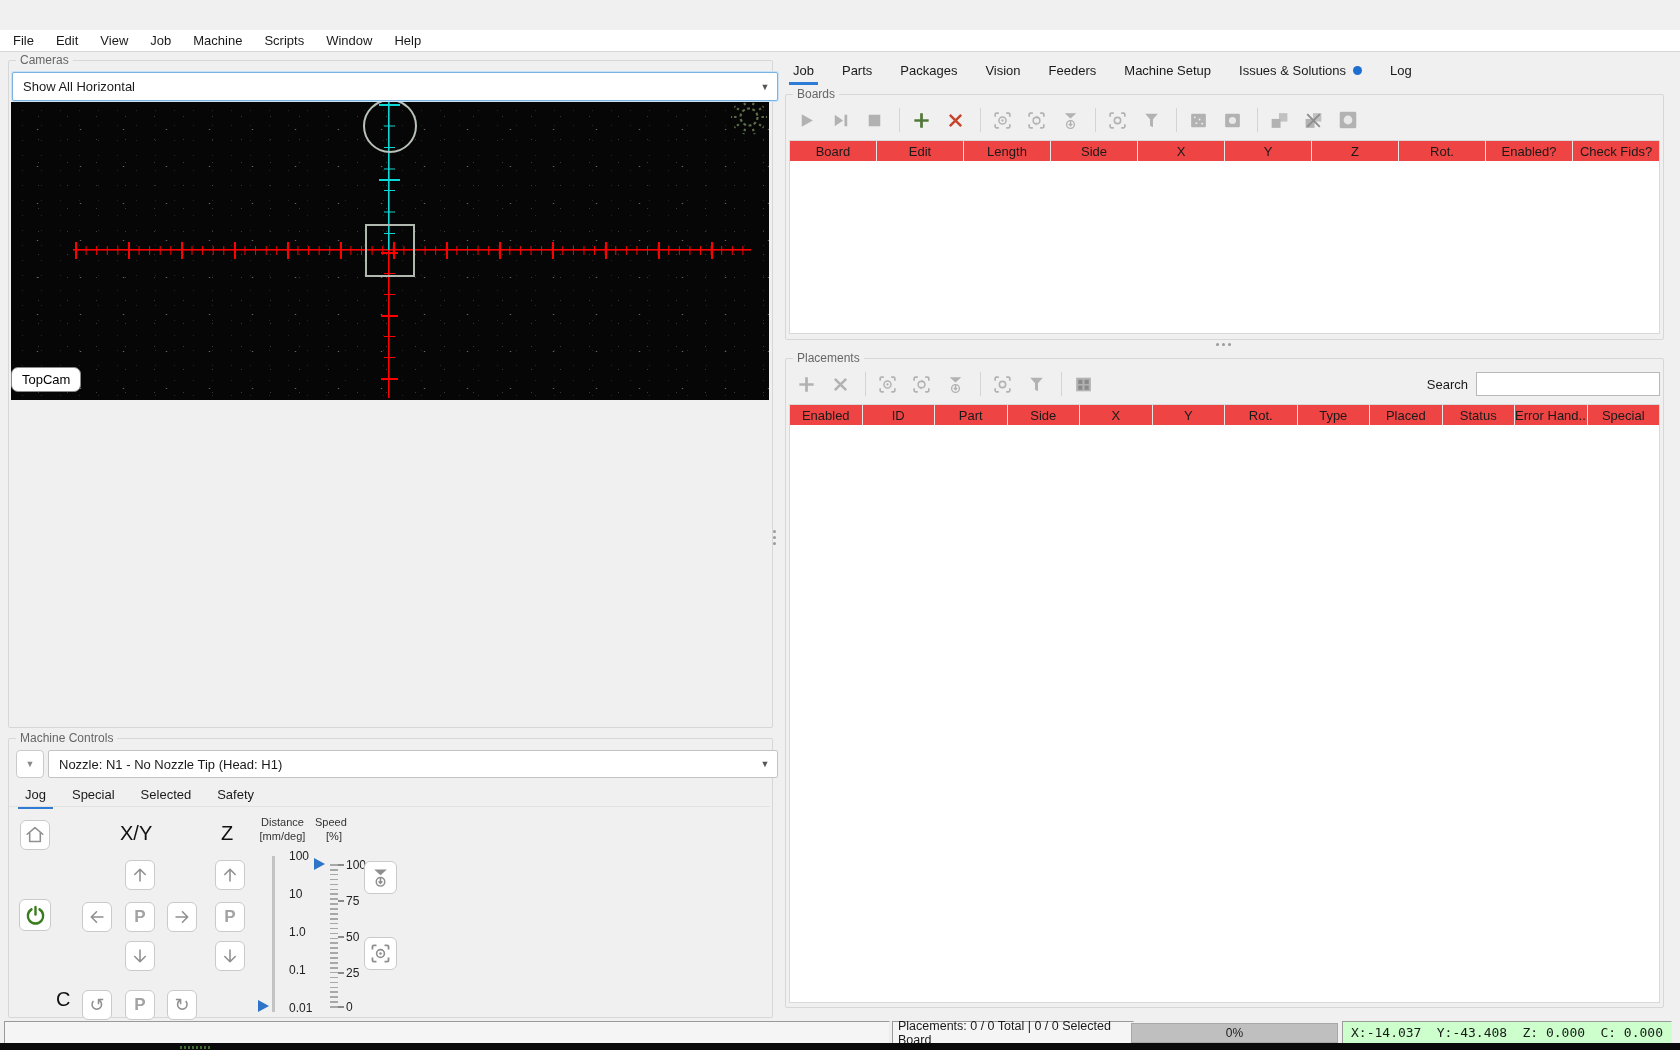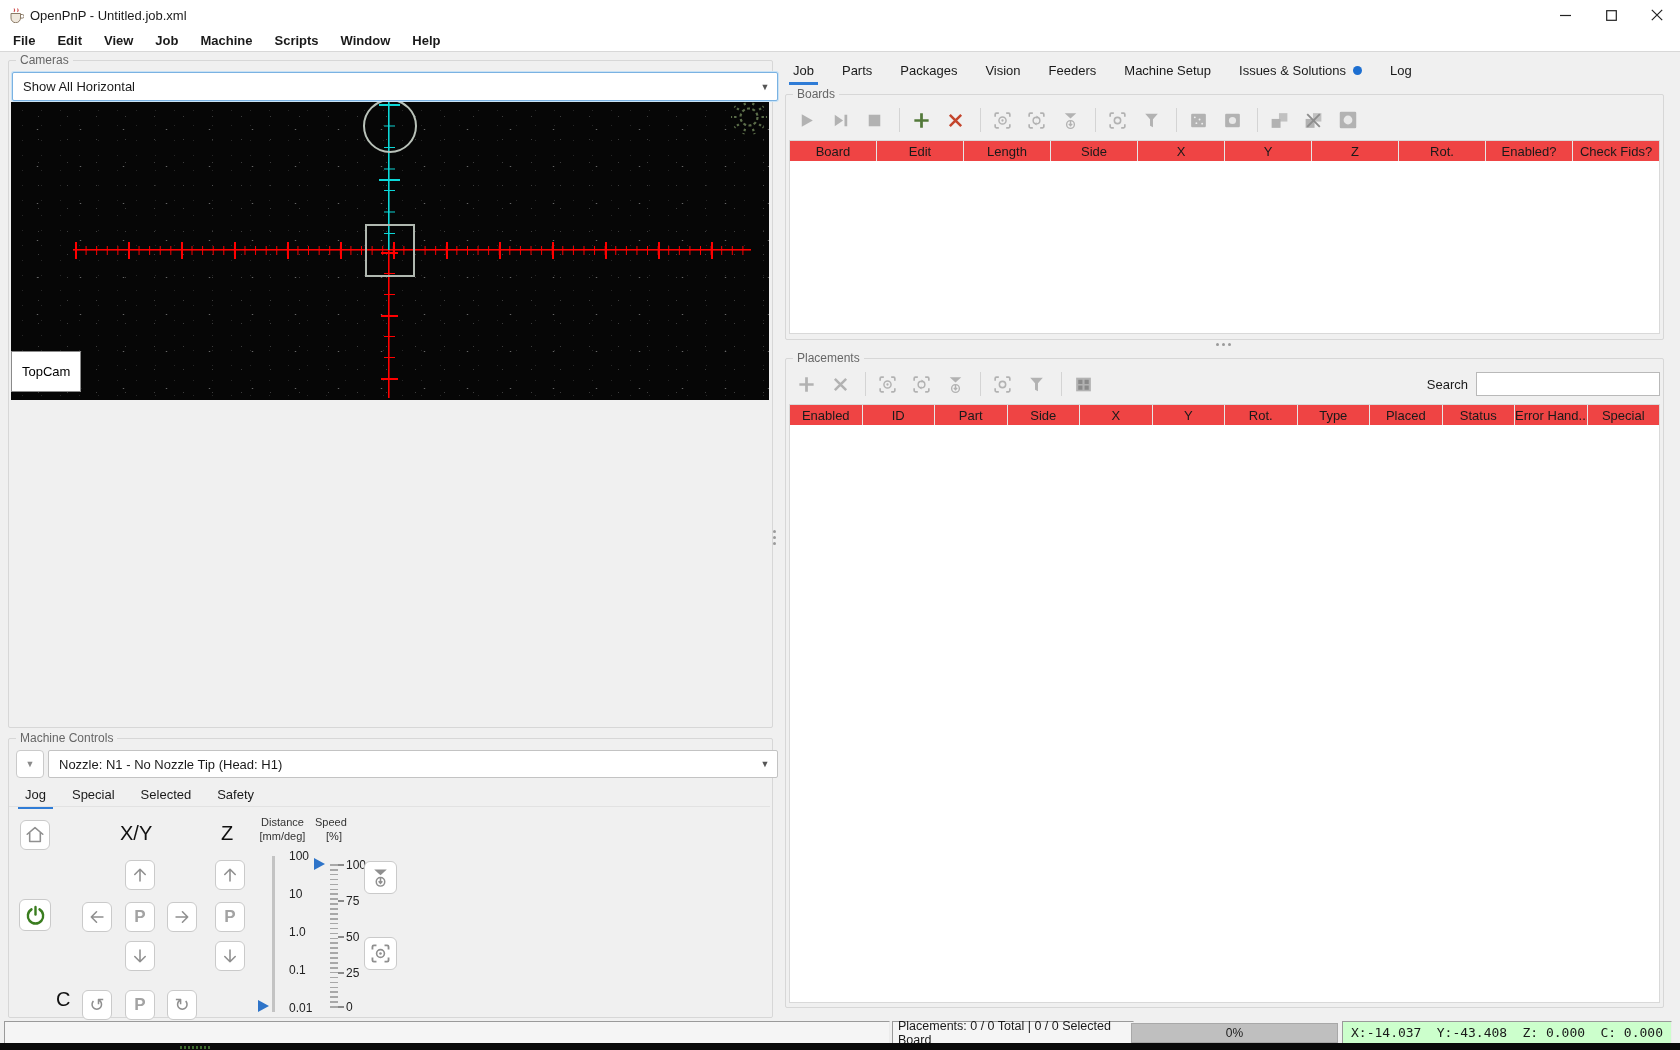--- a/index.html
+++ b/index.html
@@ -6,21 +6,21 @@
   #app{position:relative;width:1680px;height:1050px;background:#f0f0f0;
        font-family:"Liberation Sans",sans-serif;font-size:13px;color:#1a1a1a;overflow:hidden;}
   .abs{position:absolute;}
   
   .titlebar{left:0;top:0;width:1680px;height:30px;background:#fff;display:flex;align-items:center;}
   .title-text{margin-left:8px;font-size:13px;}
   .win-btns{margin-left:auto;display:flex;height:30px;}
   .win-btn{width:46px;height:30px;display:flex;align-items:center;justify-content:center;color:#222;}
   .menubar{left:0;top:30px;width:1680px;height:21px;background:#fff;border-bottom:1px solid #d8d8d8;
            display:flex;align-items:center;padding-left:2px;}
-  .menu-item{padding:2px 11px;font-weight:bold;}
+  .menu-item{padding:2px 11px;}
   
   .groupbox{border:1px solid #d7d7d7;border-radius:2px;}
   .group-label{position:absolute;top:-8px;left:7px;background:#f0f0f0;padding:0 4px;color:#666;font-size:12px;line-height:14px;}
   
   .combo{display:flex;align-items:center;background:#fff;border:1px solid #c3c3c3;border-radius:2px;padding-left:10px;}
   .combo.focus{border:1px solid #7ab2e2;box-shadow:0 0 0 1px #c9e2f5;}
   .combo .arrow{margin-left:auto;width:24px;text-align:center;color:#555;font-size:9px;}
   
   .cam{left:11px;width:758px;background:#060606;overflow:hidden;}
   .cam::before{content:"";position:absolute;inset:0;
@@ -44,21 +44,21 @@
     background-repeat:no-repeat,repeat-y,repeat-y;}
   .vred{width:21px;
     background-image:linear-gradient(#f00 0 0),
       linear-gradient(180deg,#f00 0 1.4px,transparent 1.4px),
       linear-gradient(180deg,#f00 0 2px,transparent 2px);
     background-size:1.6px 100%,11px 21px,17px 63px;
     background-position:50% 0,50% 2px,50% 2px;
     background-repeat:no-repeat,repeat-y,repeat-y;}
   .circ{border:2px solid #b9c2b9;border-radius:50%;}
   .sq{border:2px solid #b0b8b0;}
-  .cam-label{background:#fff;border:1px solid #8a8a8a;border-radius:0;padding:12px 10px;color:#000;}
+  .cam-label{background:#fff;border:1px solid #8a8a8a;border-radius:7px;padding:4px 10px;color:#000;}
   
   .rtab{padding:0 14px;height:30px;display:flex;align-items:center;position:relative;}
   .rtab .ul{position:absolute;left:10px;right:10px;bottom:0;height:3px;background:#2f7cd6;}
   .dot{width:9px;height:9px;border-radius:50%;background:#1d6fd1;margin-left:7px;}
   
   .tbar{display:flex;align-items:center;}
   .tb-ic{width:23px;height:23px;display:flex;align-items:center;justify-content:center;margin-right:11px;color:#b2b2b2;}
   .tb-sep{width:1px;height:24px;background:#d4d4d4;margin:0 10px 0 2px;}
   .green{color:#53793a;} .red{color:#c4452c;}
   
@@ -175,43 +175,20 @@
   <g id="i-cup">
         <path d="M3 6.5 h9.5 v4.5 a4.7 4.7 0 0 1 -9.5 0 Z" fill="#efe7dc" stroke="#8a7a66" stroke-width="1"></path>
         <path d="M12.5 7.5 h1.8 a1.8 1.8 0 0 1 0 3.6 h-1.8" fill="none" stroke="#8a7a66" stroke-width="1"></path>
         <path d="M6 1.5 q1.4 1.6 0 3.4 M9.5 1.5 q1.4 1.6 0 3.4" stroke="#c44" stroke-width="1.1" fill="none"></path>
       </g>
 </defs>
 </svg>
 
 <div id="app">
 
-  <div class="abs titlebar">
-    <svg class="abs" style="left:8px;top:7px" width="16" height="16" viewBox="0 0 16 16">
-        <use href="#i-cup"></use>
-      </svg>
-    <span class="title-text" style="margin-left:30px">OpenPnP - Untitled.job.xml</span>
-    <div class="win-btns">
-      <div class="win-btn">
-          <svg width="11" height="11" viewBox="0 0 11 11">
-            <path d="M0 5.5 H11" stroke="#222" stroke-width="1.2"></path>
-          </svg>
-        </div>
-      <div class="win-btn">
-          <svg width="11" height="11" viewBox="0 0 11 11">
-            <rect x="0.7" y="0.7" width="9.6" height="9.6" fill="none" stroke="#222" stroke-width="1.2"></rect>
-          </svg>
-        </div>
-      <div class="win-btn">
-          <svg width="12" height="12" viewBox="0 0 12 12">
-            <path d="M0.8 0.8 L11.2 11.2 M11.2 0.8 L0.8 11.2" stroke="#222" stroke-width="1.2"></path>
-          </svg>
-        </div>
-    </div>
-  </div>
 
   <div class="abs menubar">
     <span class="menu-item">File</span>
     <span class="menu-item">Edit</span>
     <span class="menu-item">View</span>
     <span class="menu-item">Job</span>
     <span class="menu-item">Machine</span>
     <span class="menu-item">Scripts</span>
     <span class="menu-item">Window</span>
     <span class="menu-item">Help</span>

